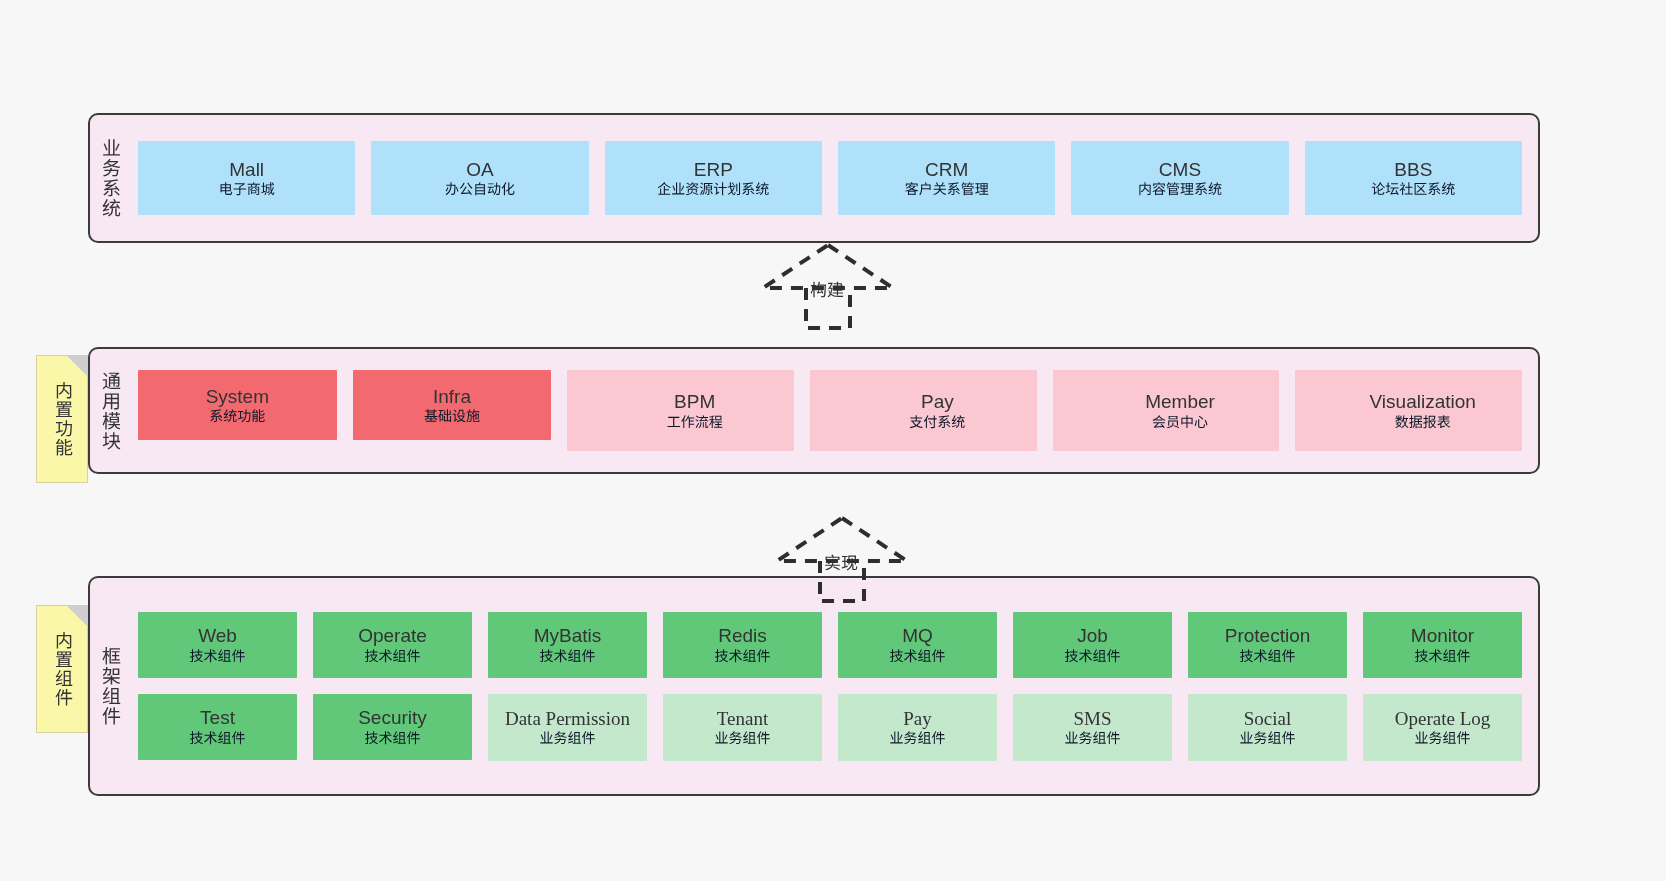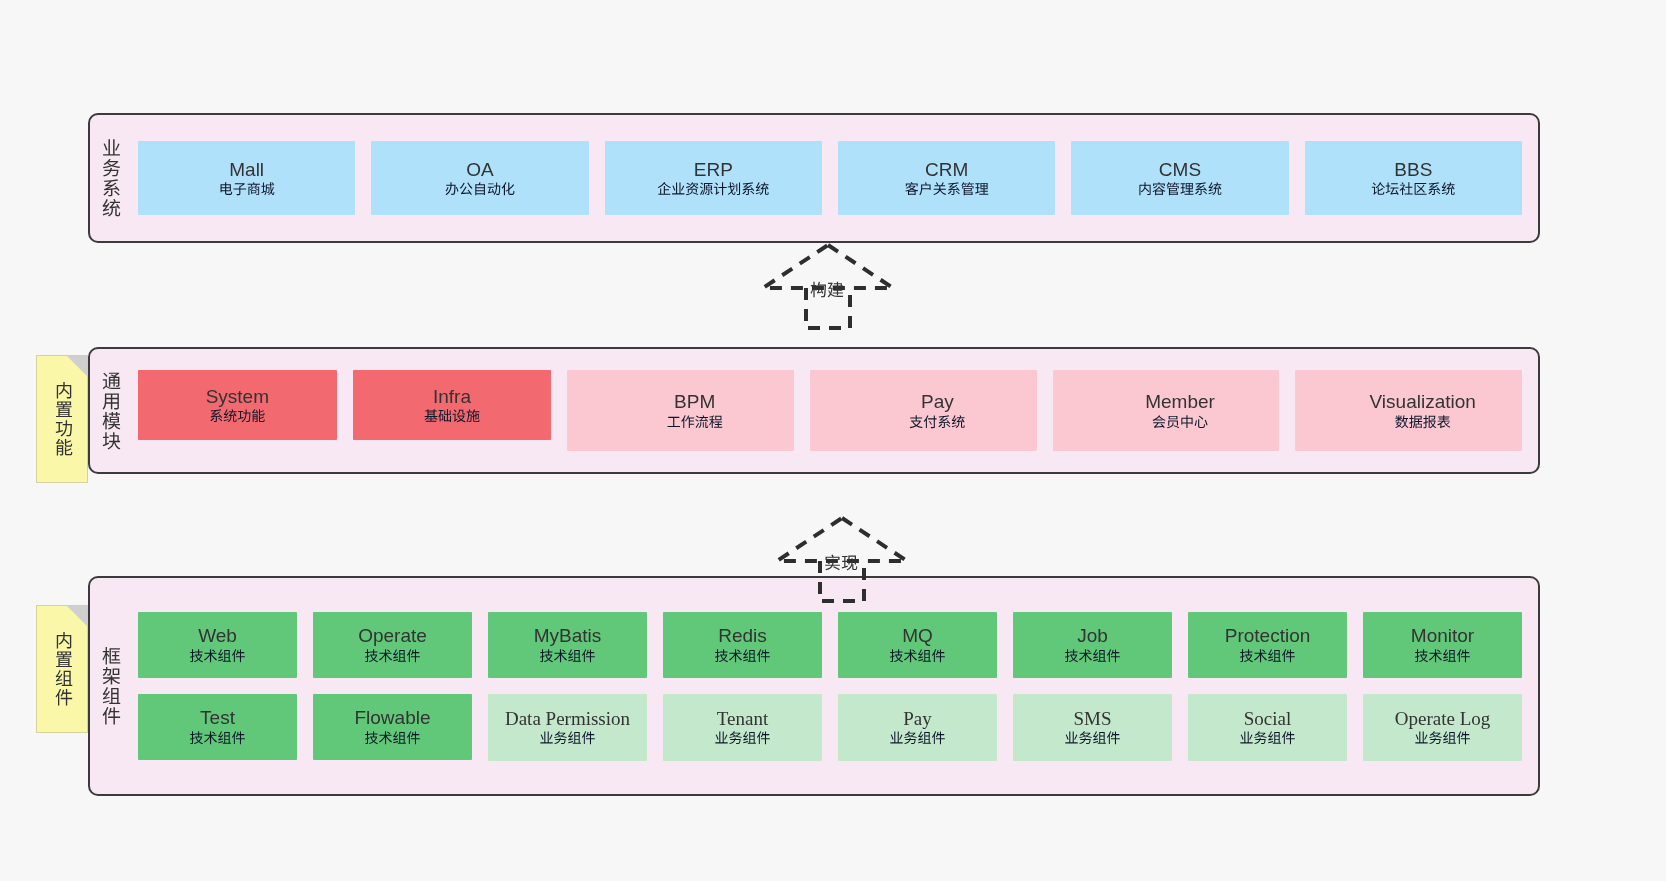--- a/index.html
+++ b/index.html
@@ -274,21 +274,21 @@
           <span class="cn">技术组件</span>
         </div>
       </div>
 
       <div class="row">
         <div class="node tech">
           <span class="en">Test</span>
           <span class="cn">技术组件</span>
         </div>
         <div class="node tech">
-          <span class="en">Flowable</span>
+          <span class="en">Security</span>
           <span class="cn">技术组件</span>
         </div>
         <div class="node bizcomp wrap">
           <span class="en">Data Permission</span>
           <span class="cn">业务组件</span>
         </div>
         <div class="node bizcomp">
           <span class="en">Tenant</span>
           <span class="cn">业务组件</span>
         </div>

